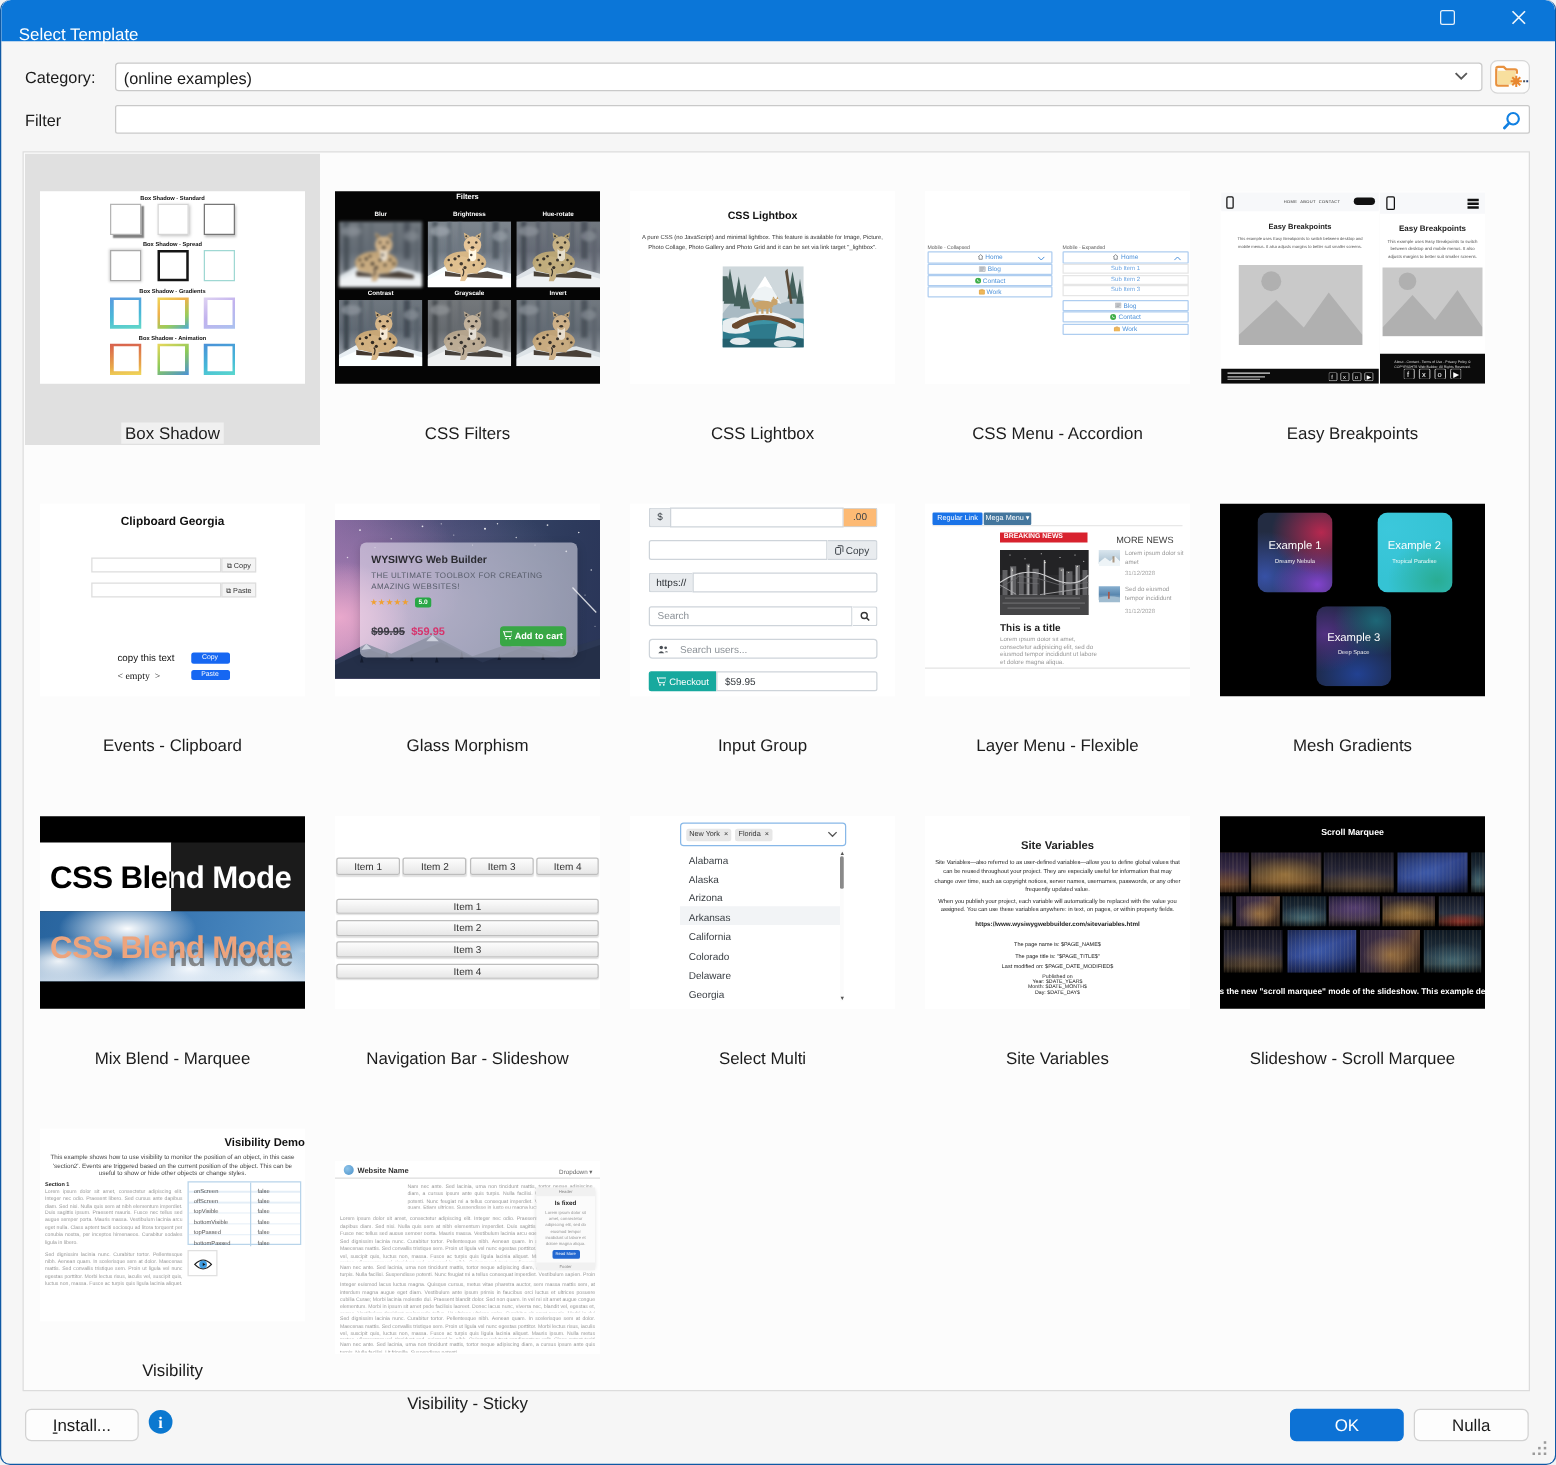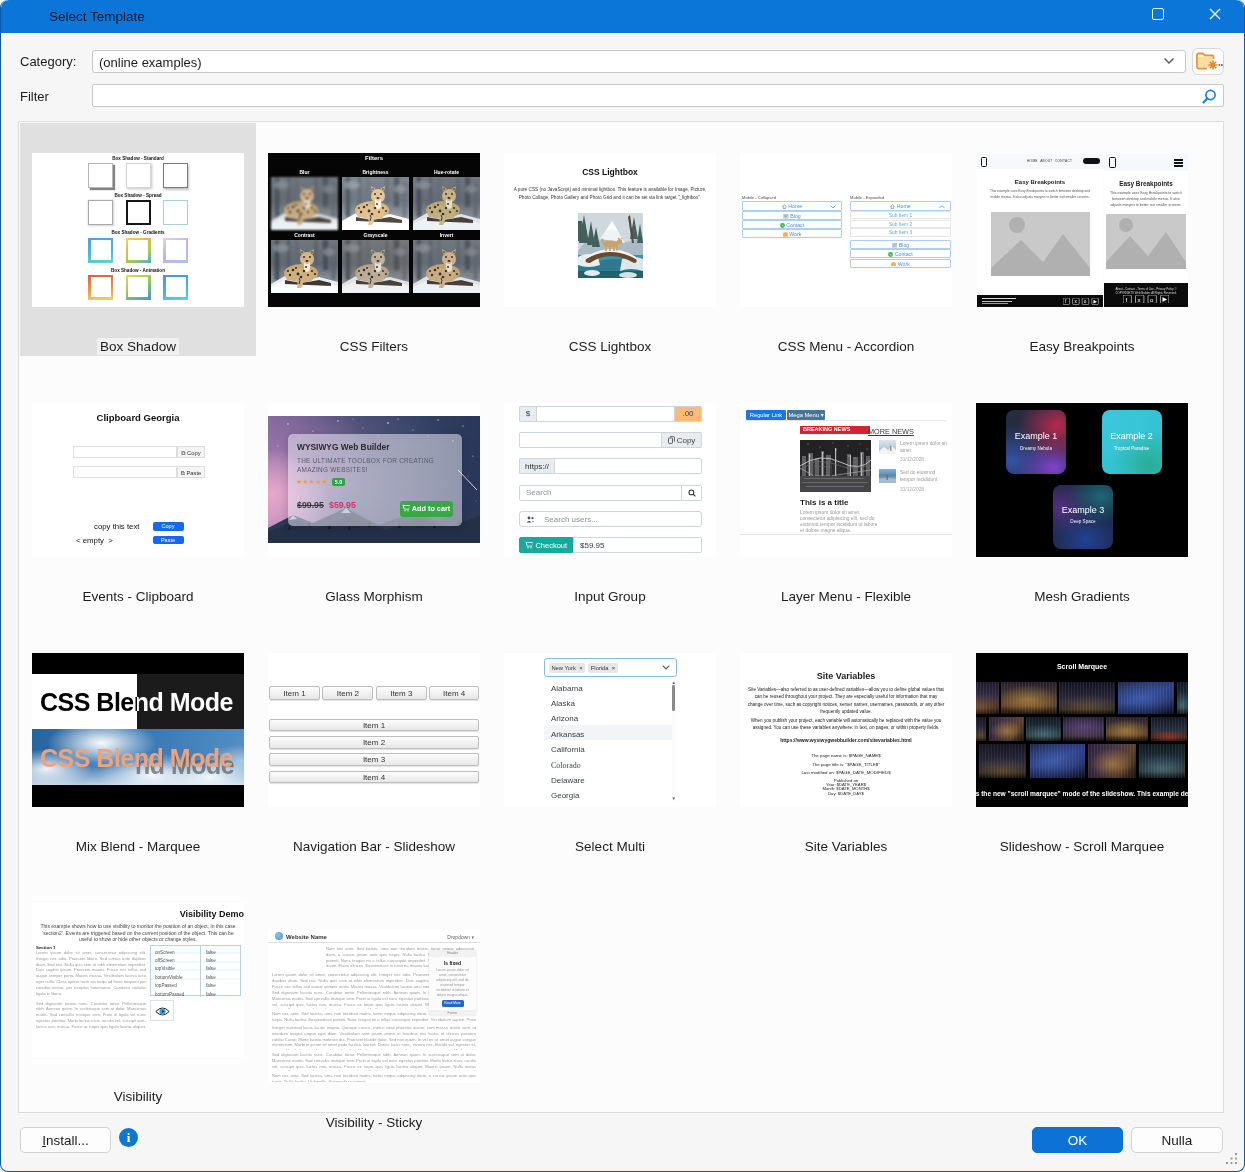--- a/index.html
+++ b/index.html
@@ -1,20 +1,20 @@
 <!DOCTYPE html>
 <html><head>
 <meta charset="utf-8">
 <style>
 * { margin:0; padding:0; box-sizing:border-box; }
 html,body { width:1245px; height:1172px; font-family:"Liberation Sans", sans-serif; background:#f3f3f3; overflow:hidden; }
 .win { position:absolute; left:0; top:0; width:1245px; height:1172px; background:#f6f6f6;
   border:1.5px solid #0f59a4; border-top:none; border-radius:8px 8px 8px 8px; overflow:hidden; }
 .titlebar { position:absolute; left:0; top:0; width:100%; height:33px; background:#0b76d8; border-radius:8px 8px 0 0; }
-.titlebar .txt { position:absolute; left:14px; top:9px; color:#0f172a; font-size:13.5px;margin-left:34px; }
+.titlebar .txt { position:absolute; left:14px; top:20px; color:#ffffff; font-size:13.5px; }
 .maxbtn { position:absolute; left:1151px; top:8px; width:12px; height:12px; border:1.4px solid #e8f1fa; border-radius:2px; }
 .closebtn { position:absolute; left:1206px; top:6px; width:16px; height:16px; }
 .closebtn svg { display:block; }
 .lbl { position:absolute; font-size:13px; color:#1b1b1b; }
 .combo { position:absolute; left:91px; top:50px; width:1094px; height:23px; background:#fff; border:1px solid #c9c9c9; border-radius:3px; }
 .combo .val { position:absolute; left:6px; top:4px; font-size:13px; color:#1b1b1b; }
 .combo .chev { position:absolute; right:10px; top:6px; }
 .folderbtn { position:absolute; left:1191px; top:48px; width:32px; height:27px; background:#fdfdfd; border:1px solid #d7d7d7; border-radius:6px; }
 .filterbox { position:absolute; left:91px; top:84px; width:1132px; height:23px; background:#fff; border:1px solid #c9c9c9; border-radius:2px; }
 .panel { position:absolute; left:17px; top:121px; width:1206px; height:992px; background:#fcfcfc; border:1px solid #dcdcdc; }
@@ -387,21 +387,21 @@
 
   <div class="cell" style="left:19px; top:373px;">
     <div class="thumb">
       <div class="a" style="top:9px; width:100%; text-align:center; font-size:9.5px; font-weight:bold; color:#111;">Clipboard Georgia</div>
       <div class="a" style="left:41px; top:43px; width:104px; height:12px; background:#fff; border:1px solid #ddd;"></div>
       <div class="a" style="left:145px; top:43px; width:28px; height:12px; background:#f4f4f4; border:1px solid #ddd; font-size:5.8px; color:#333; text-align:center; line-height:12px;">⧉ Copy</div>
       <div class="a" style="left:41px; top:63px; width:104px; height:12px; background:#fff; border:1px solid #ddd;"></div>
       <div class="a" style="left:145px; top:63px; width:28px; height:12px; background:#f4f4f4; border:1px solid #ddd; font-size:5.8px; color:#333; text-align:center; line-height:12px;">⧉ Paste</div>
       <div class="a" style="left:62px; top:118.5px; font-size:7.8px; color:#111;">copy this text</div>
       <div class="a" style="left:120.5px; top:119px; width:31px; height:8.6px; background:#1667f2; border-radius:2px; color:#fff; font-size:5.5px; text-align:center; line-height:8.6px;">Copy</div>
-      <div class="a" style="left:44px; top:132.5px; font-size:7.8px; color:#111;">&lt; empty &nbsp;&gt;</div>
+      <div class="a" style="left:62px; top:132.5px; font-size:7.8px; color:#111;font-family:Liberation Serif, serif;">&lt; empty &nbsp;&gt;</div>
       <div class="a" style="left:120.5px; top:132.7px; width:31px; height:8.6px; background:#1667f2; border-radius:2px; color:#fff; font-size:5.5px; text-align:center; line-height:8.6px;">Paste</div>
     </div>
     <div class="cap"><span>Events - Clipboard</span></div>
   </div>
 
   <div class="cell" style="left:255px; top:373px;">
     <div class="thumb">
       <div class="a" style="left:0; top:13px; width:212px; height:127px; background:
         radial-gradient(55px 45px at 4px 78px, rgba(236,170,205,.95), rgba(236,170,205,0)),
         radial-gradient(80px 65px at 0px 100px, rgba(205,150,195,.85), rgba(205,150,195,0)),
@@ -573,21 +573,21 @@
           <rect y="36" width="71" height="16" fill="#454547"></rect>
           <g fill="#6a6a6c">
               <rect x="4" y="38" width="60" height="1"></rect>
               <rect x="2" y="42" width="66" height="1"></rect>
               <rect x="6" y="46" width="58" height="1"></rect>
             </g>
         </svg>
       </div>
       <div class="a" style="left:60px; top:95px; font-size:8px; font-weight:bold; color:#222;">This is a title</div>
       <div class="a" style="left:60px; top:107px; width:78px; font-size:4.9px; color:#999; line-height:1.22; height:24.5px; overflow:hidden;">Lorem ipsum dolor sit amet, consectetur adipisicing elit, sed do eiusmod tempor incididunt ut labore et dolore magna aliqua.</div>
-      <div class="a" style="left:128px; top:24px; font-size:7.3px; color:#3a3a3a;text-decoration:underline;">MORE NEWS</div>
+      <div class="a" style="left:153px; top:24px; font-size:7.3px; color:#3a3a3a;">MORE NEWS</div>
       <div class="a" style="left:139px; top:37px; width:17px; height:11px; background:linear-gradient(#dae6ee,#bccfdc 60%,#a8c0d0);"><svg width="17" height="11">
             <path d="M0 8 L5 4 L9 7 L13 3 L17 7 L17 11 L0 11 Z" fill="#eef4f7"></path>
             <rect x="11" y="3" width="1.6" height="5" fill="#9a8268" opacity=".8"></rect>
           </svg></div>
       <div class="a" style="left:160px; top:37px; width:48px; font-size:4.9px; color:#999; line-height:1.45;">Lorem ipsum dolor sit amet</div>
       <div class="a" style="left:160px; top:54px; font-size:4.8px; color:#aaa;">31/12/2028</div>
       <div class="a" style="left:139px; top:66px; width:17px; height:11px; background:linear-gradient(#88b0d0,#5a88b0 60%,#92b0c6);"><svg width="17" height="11">
             <path d="M0 7 Q8 5 17 7 L17 11 L0 11 Z" fill="#a0bcd0"></path>
             <rect x="7.5" y="2.5" width="1.2" height="5.5" fill="#b0503c"></rect>
           </svg></div>
@@ -671,21 +671,21 @@
         <svg class="a" style="right:6px; top:6px;" width="8" height="5" viewBox="0 0 8 5">
             <path d="M.7 .7 L4 4 L7.3 .7" fill="none" stroke="#555" stroke-width="1.1"></path>
           </svg>
       </div>
       <div class="sm-it" style="left:47px; top:30.5px;">Alabama</div>
       <div class="sm-it" style="left:47px; top:46px;">Alaska</div>
       <div class="sm-it" style="left:47px; top:61.4px;">Arizona</div>
       <div class="a" style="left:40px; top:71.5px; width:130px; height:15px; background:#f2f4f6;"></div>
       <div class="sm-it" style="left:47px; top:76.8px;">Arkansas</div>
       <div class="sm-it" style="left:47px; top:92.2px;">California</div>
-      <div class="sm-it" style="left:47px; top:107.6px;font-family:Liberation Serif, serif;">Colorado</div>
+      <div class="sm-it" style="left:47px; top:107.6px;">Colorado</div>
       <div class="sm-it" style="left:47px; top:123px;">Delaware</div>
       <div class="sm-it" style="left:47px; top:138.4px;">Georgia</div>
       <div class="a" style="left:167.5px; top:27px; width:3.4px; height:121px; background:#fbfbfb;"></div>
       <div class="a" style="left:168px; top:32px; width:2.6px; height:26px; background:#8a8a8a; border-radius:1.3px;"></div>
       <div class="a" style="left:167.5px; top:26.5px; font-size:4.5px; color:#555;">▲</div>
       <div class="a" style="left:167.5px; top:143px; font-size:4.5px; color:#555;">▼</div>
     </div>
     <div class="cap"><span>Select Multi</span></div>
   </div>
 

